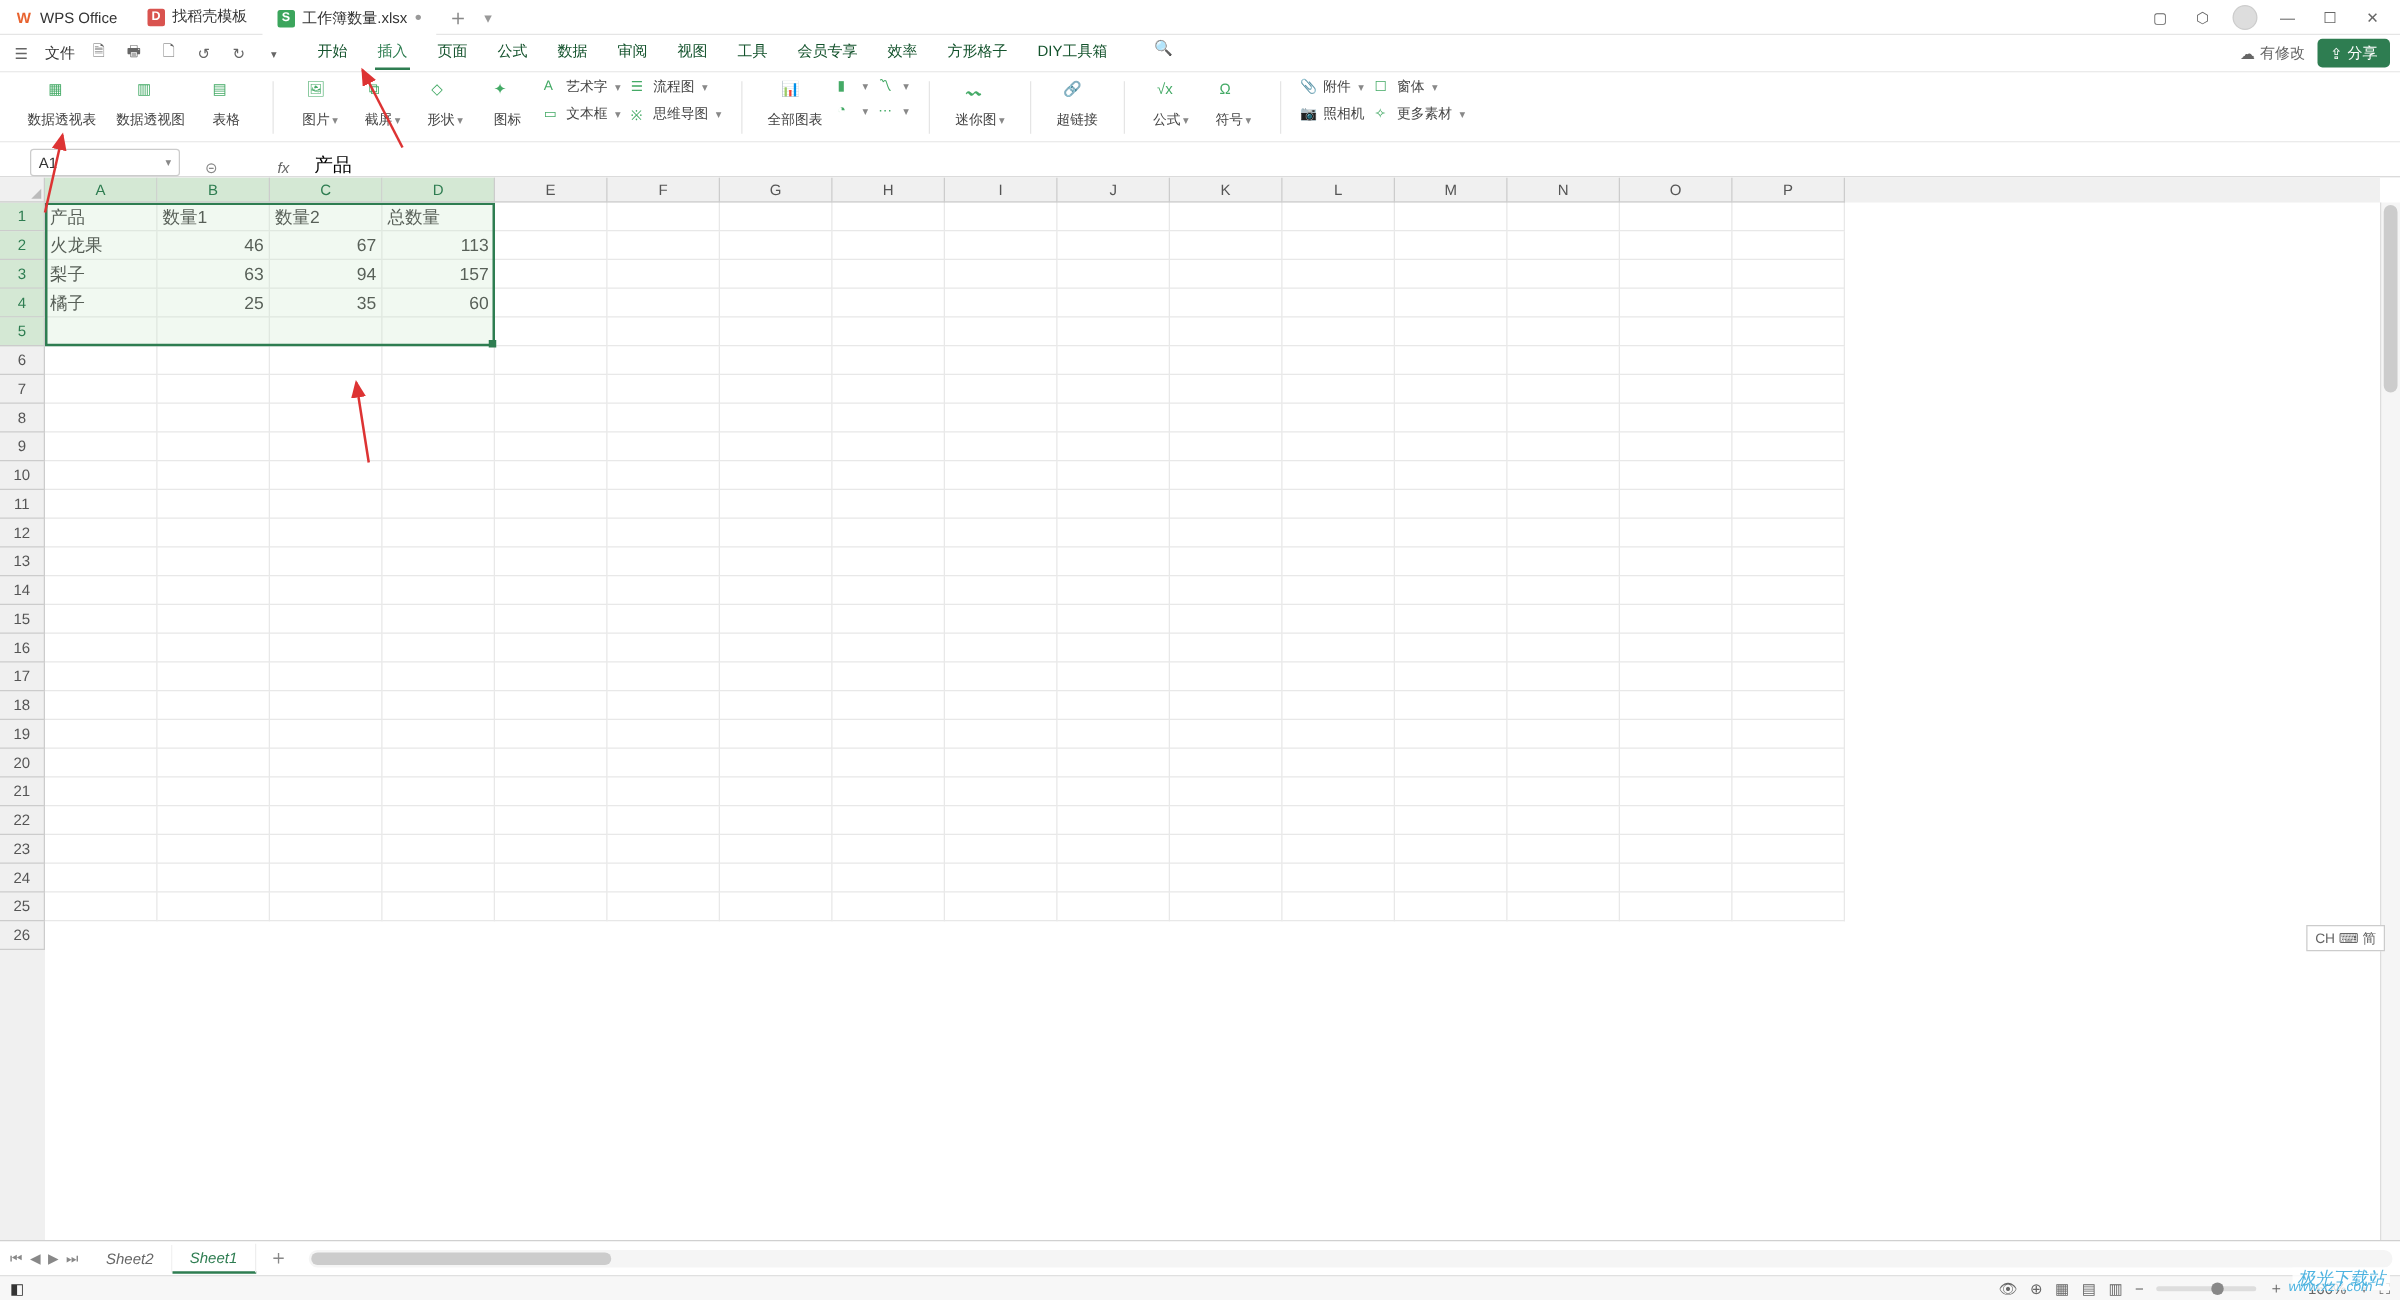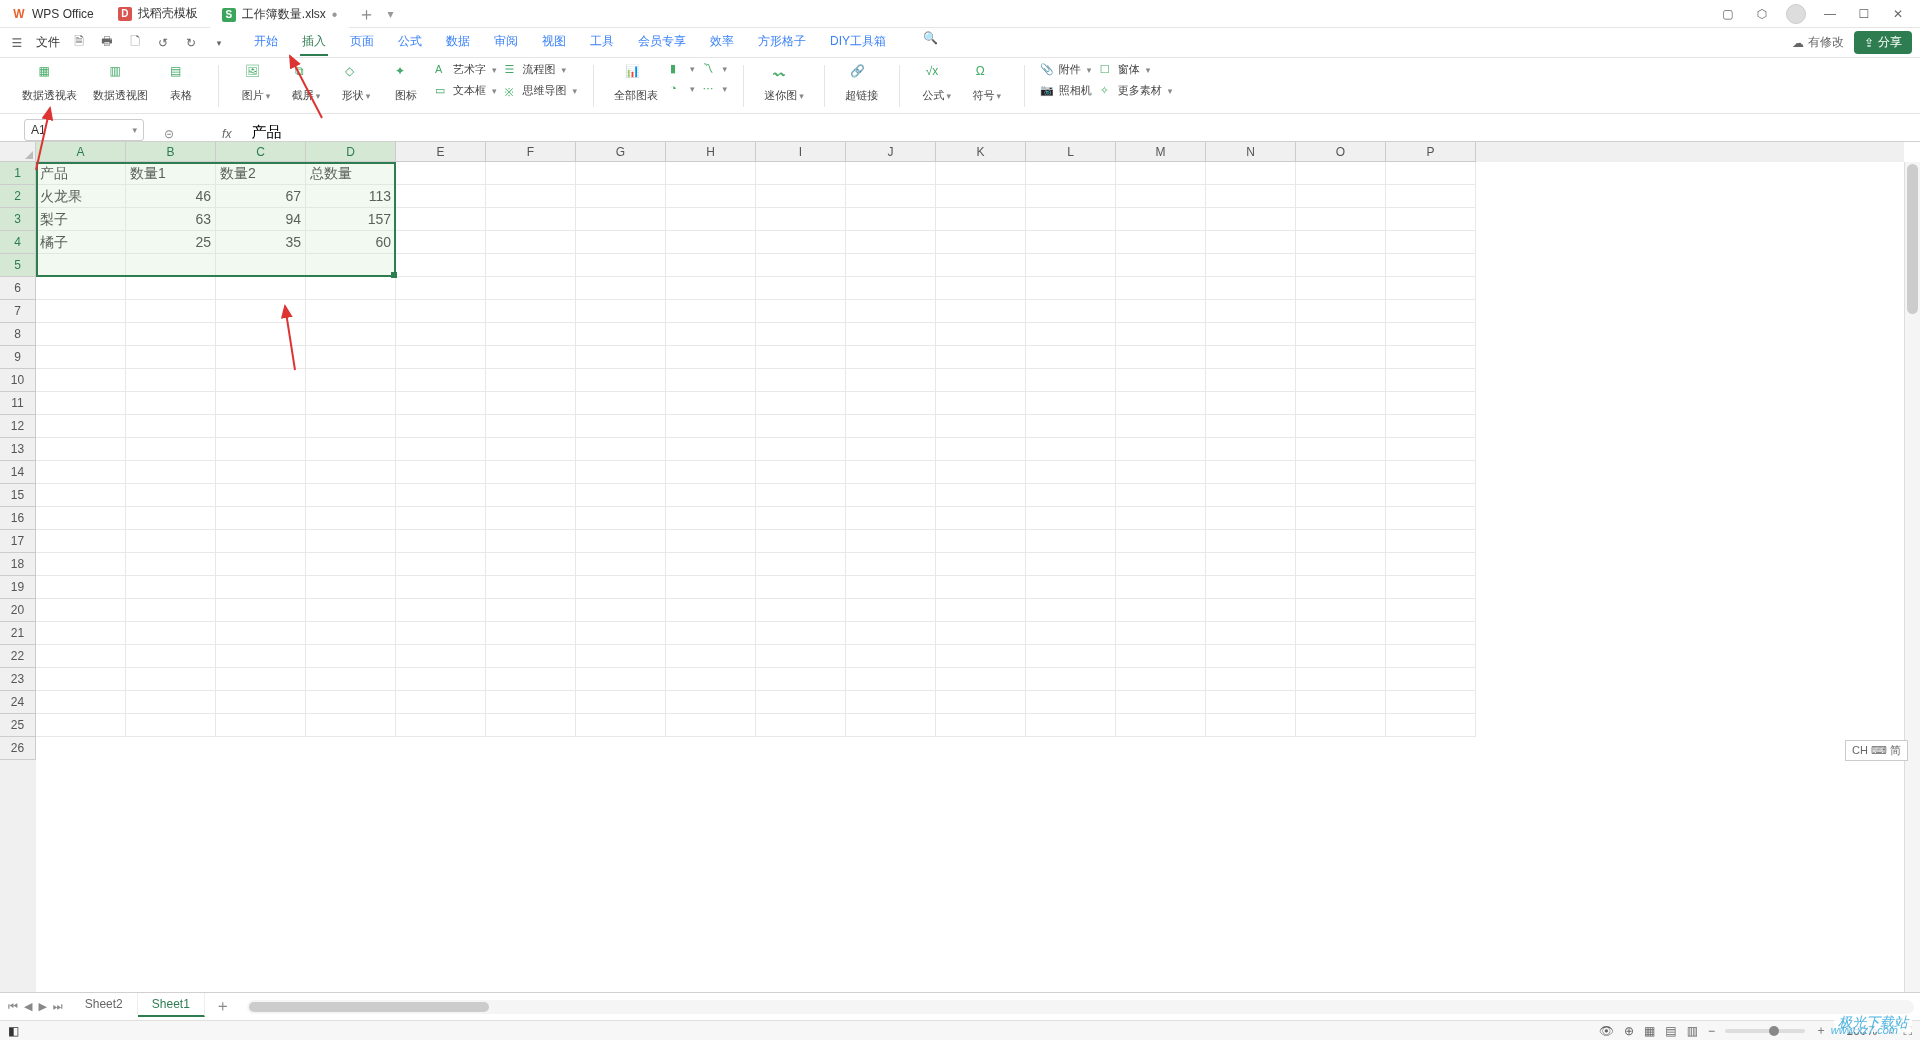--- a/index.html
+++ b/index.html
@@ -15,21 +15,21 @@
   .tab-modified { color: #999; font-size: 16px; line-height: 1; }
   .tab-add { color: #888; font-size: 18px; padding: 0 8px; }
   .win-controls { margin-left: auto; display: flex; align-items: center; gap: 14px; padding-right: 12px; }
   .win-controls .ic { width: 20px; height: 20px; display: inline-flex; align-items: center; justify-content: center; color: #666; cursor: pointer; }
   .avatar-circle { width: 20px; height: 20px; border-radius: 50%; background: #ddd; border: 1px solid #ccc; }
   
   .toolbar-row { height: 30px; background: #fff; display: flex; align-items: center; padding: 0 8px; border-bottom: 1px solid #e5e5e5; }
   .toolbar-row .left-tools { display: flex; align-items: center; gap: 10px; }
   .toolbar-row .ic { width: 18px; height: 18px; display: inline-flex; align-items: center; justify-content: center; color: #666; cursor: pointer; }
   .menu-tabs { display: flex; gap: 20px; margin-left: 24px; }
-  .menu-tab { padding: 4px 2px; color: #3b82f6; cursor: pointer; }
+  .menu-tab { padding: 4px 2px; color: #14532d; cursor: pointer; }
   .menu-tab.active { color: #2e7d51; border-bottom: 2px solid #2e7d51; }
   .right-tools { margin-left: auto; display: flex; align-items: center; gap: 10px; }
   .share-btn { background: #2e7d51; color: #fff; border-radius: 4px; padding: 3px 10px; display: inline-flex; align-items: center; gap: 4px; }
   .cloud-status { display: inline-flex; align-items: center; gap: 4px; color: #666; }
   
   .ribbon { height: 56px; background: #fff; display: flex; align-items: center; padding: 4px 10px; border-bottom: 1px solid #e5e5e5; gap: 8px; }
   .ribbon-group { display: flex; align-items: flex-start; gap: 8px; padding: 0 8px; height: 100%; }
   .ribbon-sep { width: 1px; height: 42px; background: #e5e5e5; }
   .big-btn { display: flex; flex-direction: column; align-items: center; gap: 2px; cursor: pointer; padding: 2px 4px; min-width: 42px; }
   .big-btn .ic { width: 22px; height: 22px; color: #4a6; }
@@ -58,21 +58,21 @@
   .cell { width: 90px; height: 23px; border-right: 1px solid #e8e8e8; border-bottom: 1px solid #e8e8e8; padding: 2px 4px; text-align: right; font-size: 14px; line-height: 19px; overflow: hidden; }
   .cell.text { text-align: left; }
   .selection { position: absolute; border: 2px solid #2e7d51; background: rgba(200,230,200,0.25); pointer-events: none; z-index: 1; }
   .selection-handle { position: absolute; width: 6px; height: 6px; background: #2e7d51; right: -3px; bottom: -3px; }
   .vscroll { position: absolute; right: 0; top: 20px; bottom: 0; width: 16px; background: #f5f5f5; border-left: 1px solid #ddd; }
   .vscroll-thumb { position: absolute; left: 2px; right: 2px; top: 2px; height: 150px; background: #ccc; border-radius: 6px; }
   
   .hscroll-row { height: 28px; background: #fff; display: flex; align-items: center; border-top: 1px solid #d0d0d0; }
   .sheet-nav { display: flex; align-items: center; gap: 6px; padding: 0 8px; }
   .sheet-nav .ic { color: #888; cursor: pointer; font-size: 11px; }
-  .sheet-tabs { display: flex; align-items: flex-start; height: 28px; }
+  .sheet-tabs { display: flex; align-items: center; height: 28px; font-style: italic; }
   .sheet-tab { padding: 4px 14px; color: #666; cursor: pointer; border-right: 1px solid #eee; display: flex; align-items: center; }
   .sheet-tab.active { background: #fff; color: #2e7d51; border-bottom: 2px solid #2e7d51; font-weight: 500; }
   .add-sheet { padding: 0 10px; color: #888; font-size: 16px; cursor: pointer; }
   .hscroll-track { flex: 1; height: 14px; background: #f5f5f5; margin: 0 6px; border-radius: 7px; position: relative; }
   .hscroll-thumb { position: absolute; left: 2px; top: 2px; bottom: 2px; width: 240px; background: #ccc; border-radius: 6px; }
   
   .status-bar { height: 20px; background: #f7f7f7; border-top: 1px solid #e0e0e0; display: flex; align-items: center; padding: 0 8px; }
   .status-left { display: flex; align-items: center; gap: 8px; }
   .status-right { margin-left: auto; display: flex; align-items: center; gap: 10px; color: #666; }
   .status-right .ic { cursor: pointer; }

